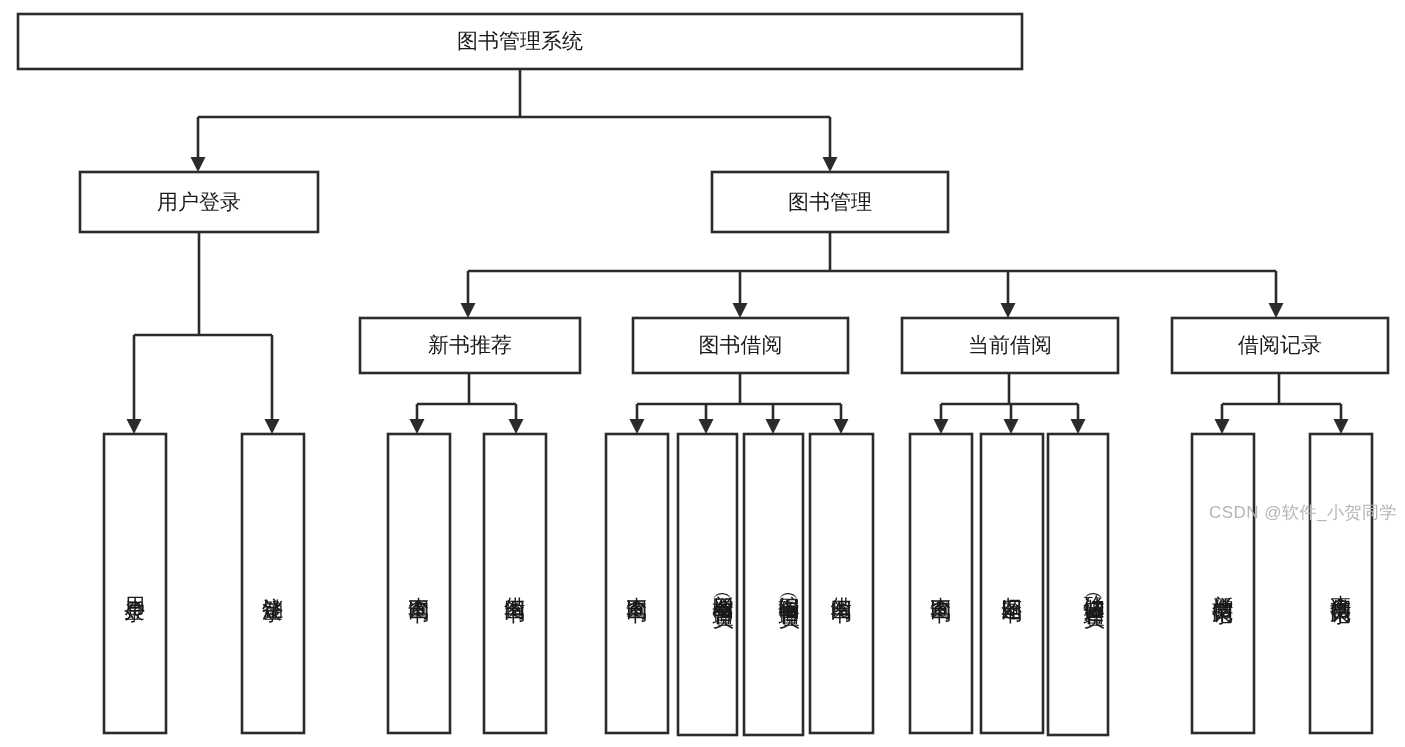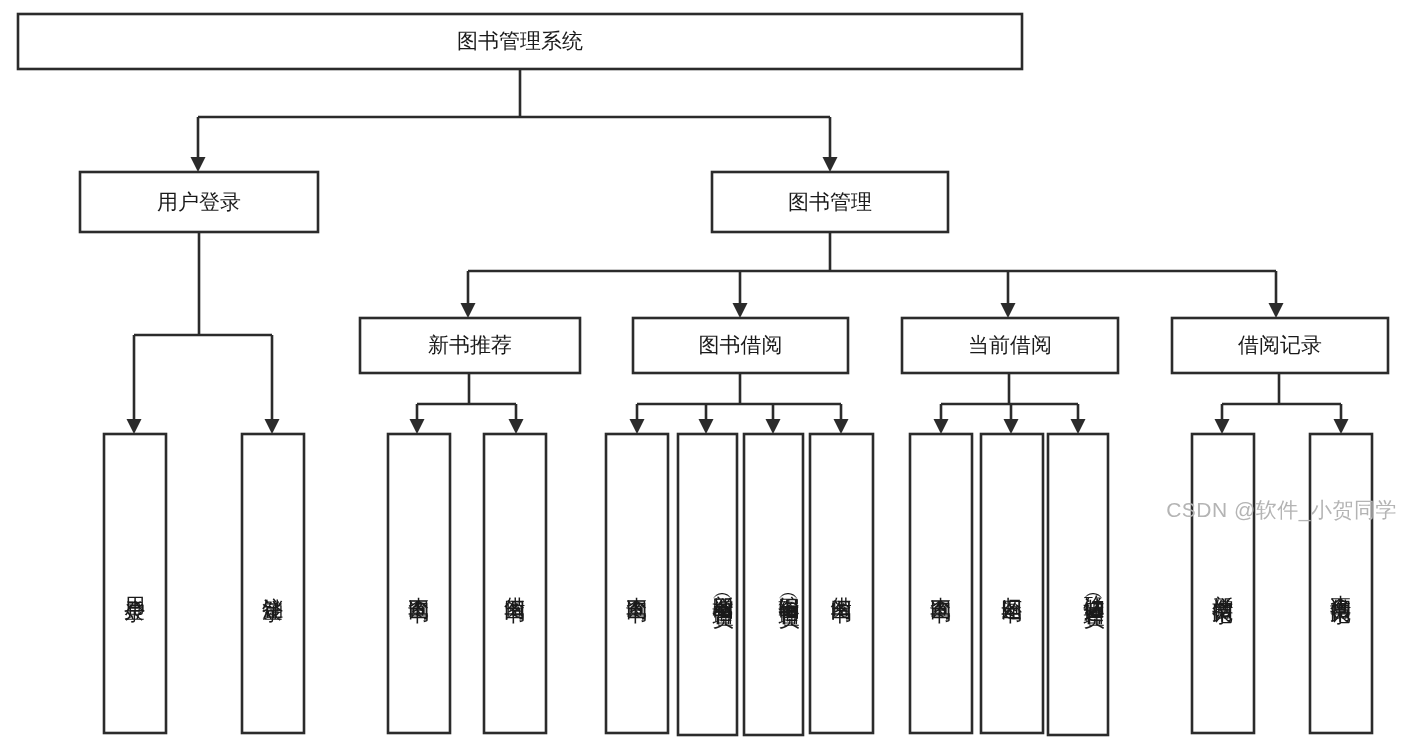--- a/index.html
+++ b/index.html
@@ -65,21 +65,21 @@
   .leaf-label.align-top {
     align-items: flex-start;
     padding-top: 4px;
     box-sizing: border-box;
   }
   .watermark {
     position: absolute;
     right: 8px;
     bottom: 4px;
     font-family: "Liberation Sans", "DejaVu Sans", sans-serif;
-    font-size: 21px;
+    font-size: 17px;
     color: #b4b4b4;
     letter-spacing: 0.5px;
     white-space: nowrap;
     margin-left: 19px;
   }
 </style>
 </head>
 <body>
 
 <div id="diagram-root">

